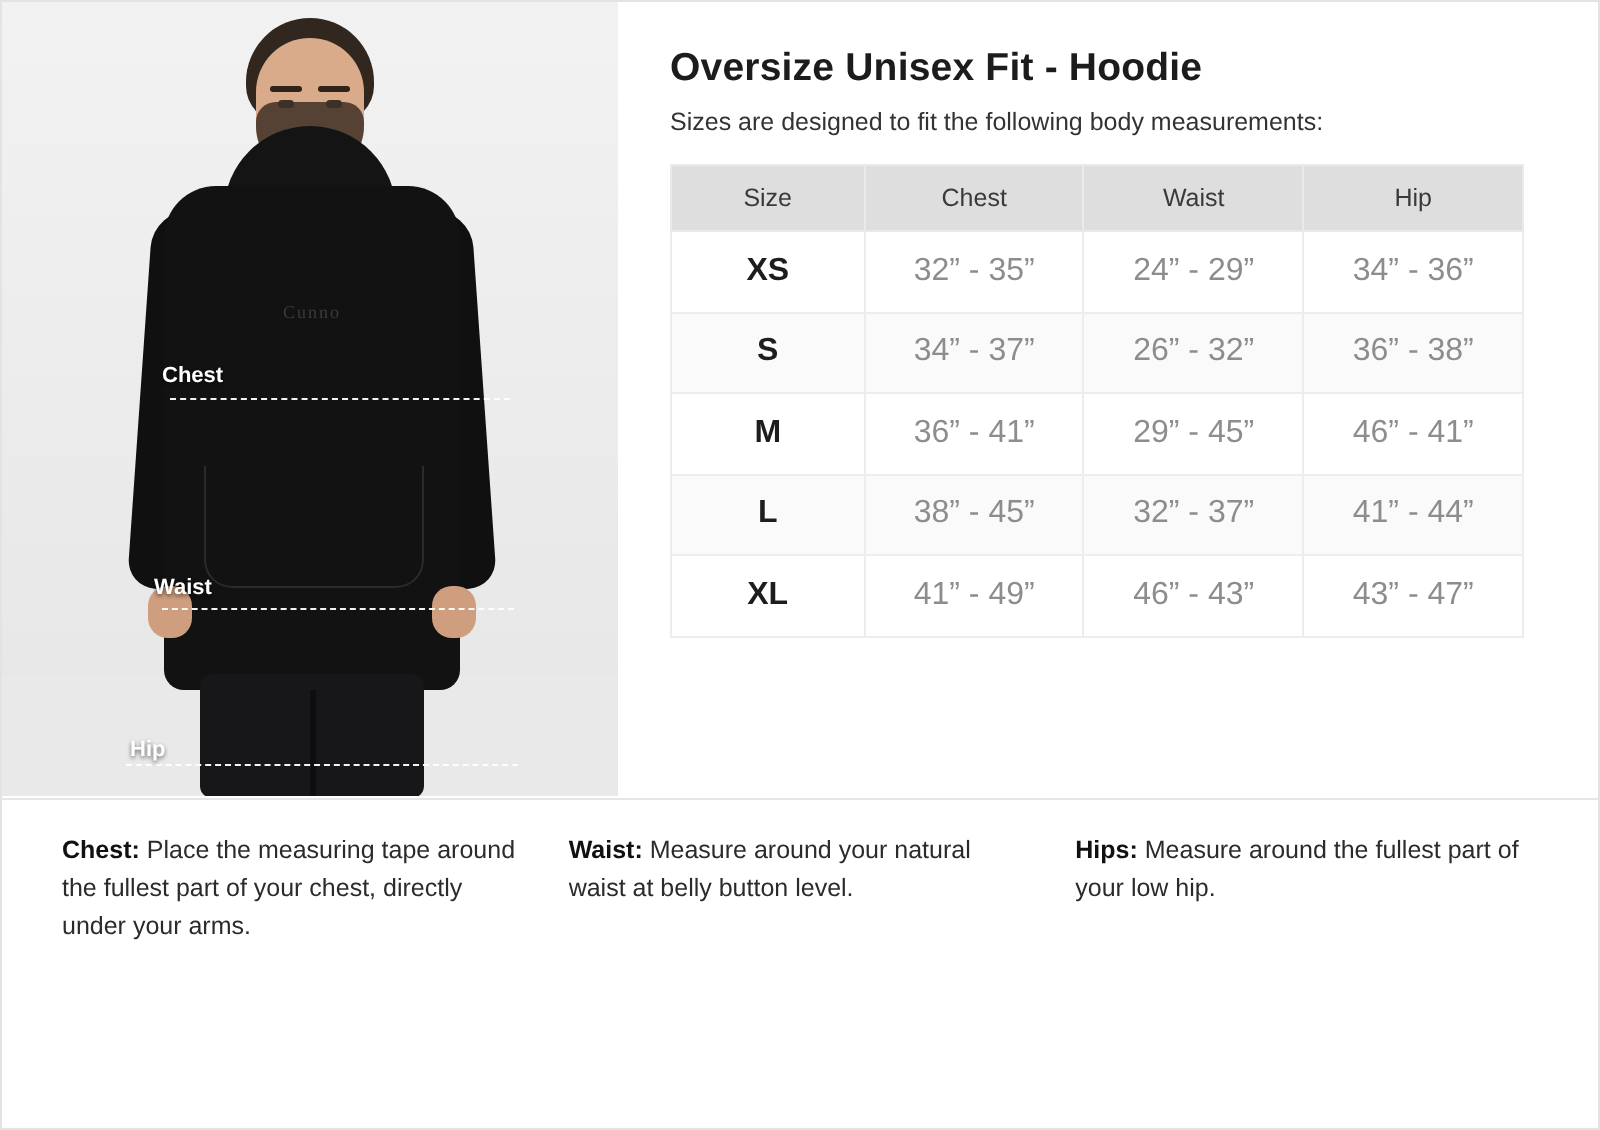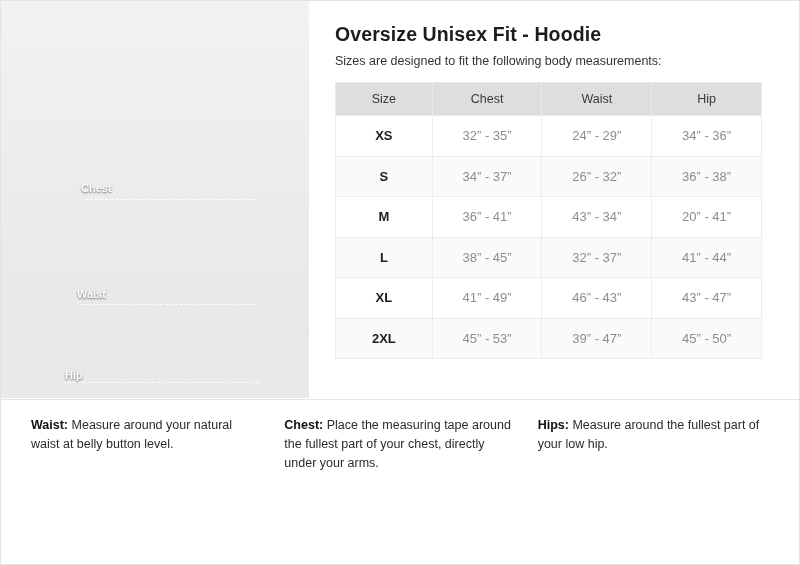--- a/index.html
+++ b/index.html
@@ -222,21 +222,21 @@
     font-weight: normal;
     font-size: 12.5px;
     height: 30px;
     border: 1px solid #eaeaea;
   }
   table.size-table th:first-child { width: 22%; }
   table.size-table td {
     height: 37.5px;
     border: 1px solid #ededed;
     text-align: center;
-    font-size: 13px;
+    font-size: 16px;
     color: #8d8d8d;
   }
   table.size-table td.size-cell {
     color: #1d1d1d;
     font-weight: bold;
   }
   table.size-table tbody tr:nth-child(even) {
     background: #fafafa;
   }
   table.size-table tbody tr:nth-child(odd) {
@@ -275,20 +275,40 @@
 <body>
 
 <div class="page">
 
   <div class="top">
 
     <div class="photo-pane">
       <div class="photo-bg"></div>
       <div class="floor"></div>
 
+      <div class="figure">
+        <div class="sleeve-l"></div>
+        <div class="sleeve-r"></div>
+        <div class="hair"></div>
+        <div class="face"></div>
+        <div class="beard"></div>
+        <div class="brow-l"></div>
+        <div class="brow-r"></div>
+        <div class="eye-l"></div>
+        <div class="eye-r"></div>
+        <div class="neck"></div>
+        <div class="hood"></div>
+        <div class="body"></div>
+        <div class="pocket"></div>
+        <div class="hand-l"></div>
+        <div class="hand-r"></div>
+        <div class="legs"></div>
+        <div class="leg-split"></div>
+        <div class="brand-print">Cunno</div>
+      </div>
 
       <div class="guide chest-guide"></div>
       <div class="guide-label chest-label">Chest</div>
 
       <div class="guide waist-guide"></div>
       <div class="guide-label waist-label">Waist</div>
 
       <div class="guide hip-guide"></div>
       <div class="guide-label hip-label">Hip</div>
     </div>
@@ -315,55 +335,49 @@
           </tr>
           <tr>
             <td class="size-cell">S</td>
             <td>34” - 37”</td>
             <td>26” - 32”</td>
             <td>36” - 38”</td>
           </tr>
           <tr>
             <td class="size-cell">M</td>
             <td>36” - 41”</td>
-            <td>43” - 34”</td>
-            <td>20” - 41”</td>
+            <td>29” - 45”</td>
+            <td>46” - 41”</td>
           </tr>
           <tr>
             <td class="size-cell">L</td>
             <td>38” - 45”</td>
             <td>32” - 37”</td>
             <td>41” - 44”</td>
           </tr>
           <tr>
             <td class="size-cell">XL</td>
             <td>41” - 49”</td>
             <td>46” - 43”</td>
             <td>43” - 47”</td>
           </tr>
-          <tr>
-            <td class="size-cell">2XL</td>
-            <td>45” - 53”</td>
-            <td>39” - 47”</td>
-            <td>45” - 50”</td>
-          </tr>
         </tbody>
       </table>
     </div>
   </div>
 
   <div class="divider"></div>
 
   <div class="notes">
     <div class="cols">
       <div class="col">
-        <b>Waist:</b><span> Measure around your natural waist at belly button level.</span>
+        <b>Chest:</b><span> Place the measuring tape around the fullest part of your chest, directly under your arms.</span>
       </div>
       <div class="col">
-        <b>Chest:</b><span> Place the measuring tape around the fullest part of your chest, directly under your arms.</span>
+        <b>Waist:</b><span> Measure around your natural waist at belly button level.</span>
       </div>
       <div class="col">
         <b>Hips:</b><span> Measure around the fullest part of your low hip.</span>
       </div>
     </div>
   </div>
 
 </div>
 
 </body></html>

